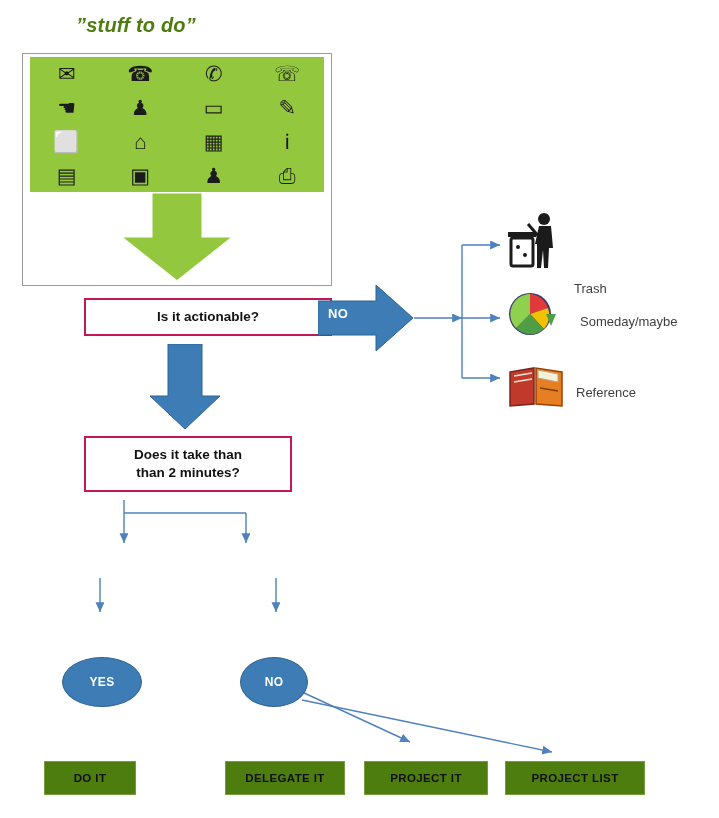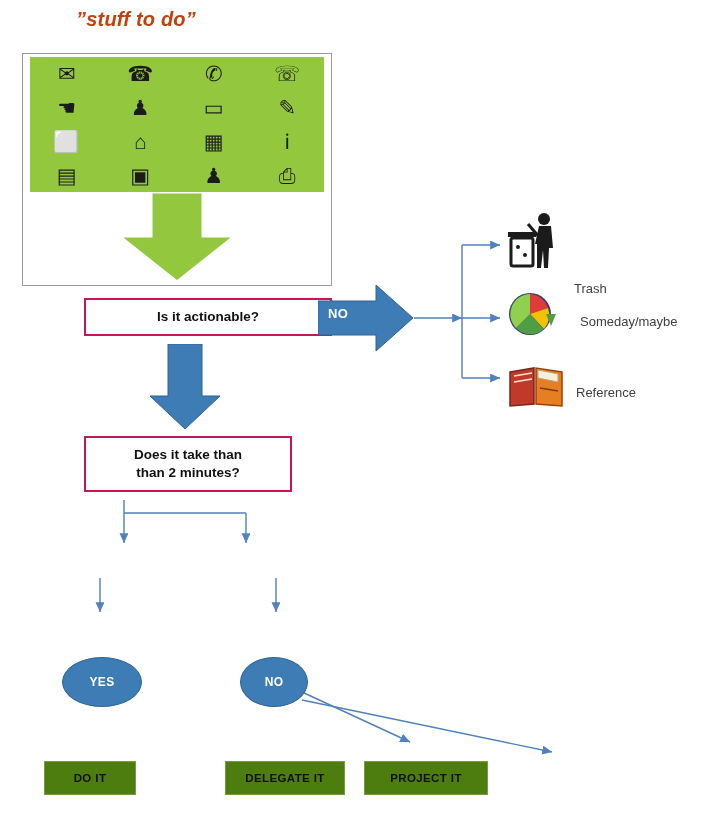--- a/index.html
+++ b/index.html
@@ -17,25 +17,25 @@
   #canvas {
     position: absolute;
     left: 0; top: 0;
     width: 719px;
     height: 818px;
   }
   .abs { position: absolute; }
 
   
   #title {
-    left: 76px; top: 8px;
+    left: 76px; top: 14px;
     font-size: 20px;
     font-weight: bold;
     font-style: italic;
-    color: #c2410c;
+    color: #4d7c0f;
     letter-spacing: 0.2px;
     white-space: nowrap;
   }
 
   
   #inbox-frame {
     left: 22px; top: 53px;
     width: 310px; height: 233px;
     border: 1px solid #9b9b9b;
     background: #ffffff;
@@ -281,14 +281,17 @@
 
   <div class="abs gbox" id="b-doit">
     <span>DO IT</span>
   </div>
   <div class="abs gbox" id="b-delegate">
     <span>DELEGATE IT</span>
   </div>
   <div class="abs gbox" id="b-schedule">
     <span>PROJECT IT</span>
   </div>
+  <div class="abs gbox" id="b-project">
+    <span>PROJECT LIST</span>
+  </div>
 
 </div>
 
 </body></html>

